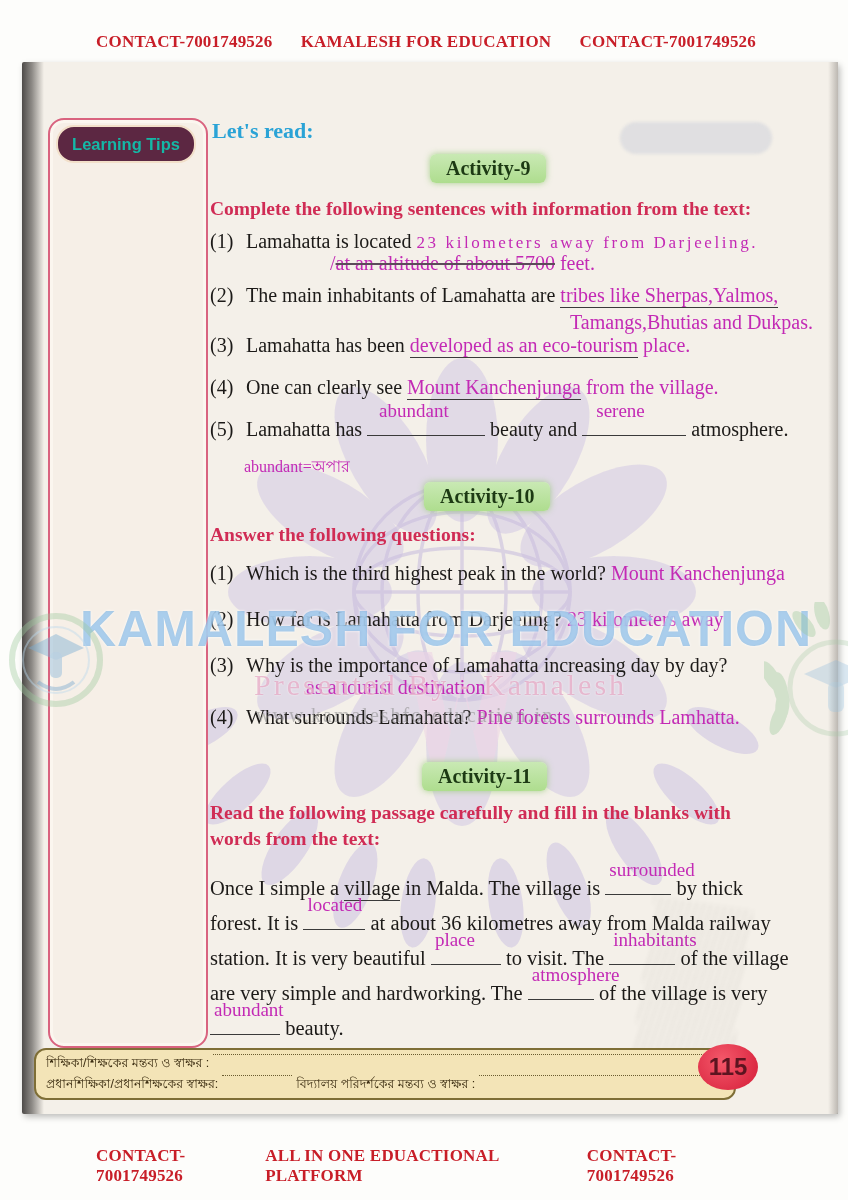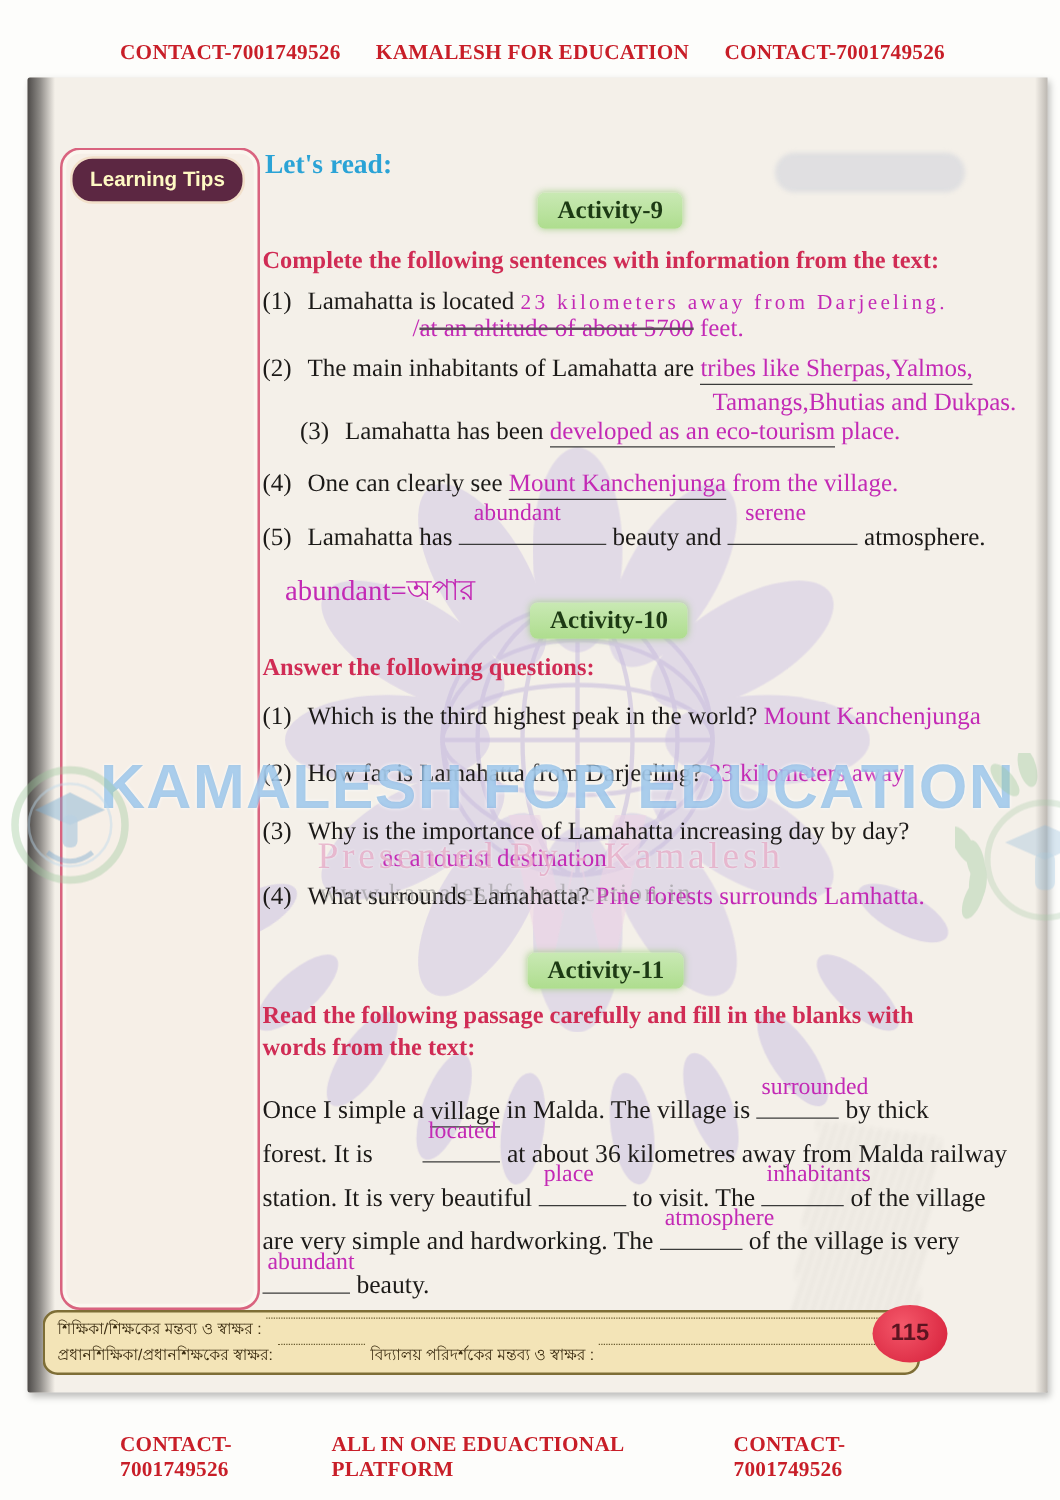--- a/index.html
+++ b/index.html
@@ -19,54 +19,54 @@
   #spine{position:absolute;left:0;top:0;width:22px;height:100%;
     background:linear-gradient(to right,#4d4a48,#8d8a86 45%,rgba(180,176,170,0) 100%);border-radius:2px 0 0 2px;}
   #rightedge{position:absolute;right:0;top:0;width:10px;height:100%;
     background:linear-gradient(to left,rgba(120,115,110,.45),rgba(0,0,0,0));}
 
   
   #sidebar{position:absolute;left:26px;top:56px;width:156px;height:926px;
     border:2.5px solid #d9637f;border-radius:16px;box-shadow:inset 0 0 0 3px #fbf6ef;background:#f6efe7;z-index:3;}
   #tips-pill{position:absolute;left:6px;top:5px;width:136px;height:34px;background:#5c2742;
     border:2.5px solid #f2dfc9;border-radius:18px;display:flex;align-items:center;justify-content:center;
-    color:#fef9c3;font-family:"Liberation Sans",sans-serif;font-weight:bold;font-size:16.5px;}
+    color:#14b8a6;font-family:"Liberation Sans",sans-serif;font-weight:bold;font-size:16.5px;}
   .tipblock{position:absolute;left:10px;width:136px;font-size:15.5px;line-height:1.3;color:#26211d;}
   .tipblock .bn{display:block;margin-top:2px;}
   #tip1{top:82px;} #tip2{top:406px;} #tip3{top:682px;}
 
   
   #main{position:absolute;left:186px;top:0;width:622px;height:100%;z-index:4;}
   .letsread{position:absolute;left:4px;top:56px;color:#2aa3d6;font-weight:bold;font-size:22px;}
   .stamp{position:absolute;left:412px;top:60px;width:152px;height:32px;border-radius:16px;
     background:rgba(196,201,214,.42);filter:blur(1.5px);}
   .badge{position:absolute;background:linear-gradient(#c9e9b4,#aedd8e);border-radius:6px;
     padding:3px 16px;color:#1d3a14;font-weight:bold;font-size:20px;box-shadow:0 0 6px rgba(150,200,120,.8);}
   .instr{position:absolute;color:#d02c55;font-weight:bold;font-size:19.5px;}
   .item,.q{position:absolute;font-size:20px;color:#1c1a18;white-space:nowrap;}
   .num{display:inline-block;width:36px;}
   .ans{color:#c32ab5;}
   .u{border-bottom:1.6px solid #3a3a3a;padding-bottom:1px;}
   .strike{text-decoration:line-through;text-decoration-color:#5c4a5a;text-decoration-thickness:2px;}
   .sp1{letter-spacing:2.6px;font-size:17px;}
   .blank{display:inline-block;border-bottom:1.7px solid #3a3a3a;position:relative;height:1.05em;vertical-align:baseline;}
   .blank .ans{position:absolute;left:4px;bottom:13px;font-size:19px;white-space:nowrap;}
-  .vocab{position:absolute;color:#c32ab5;font-size:23px;}
+  .vocab{position:absolute;color:#c32ab5;font-size:16px;margin-left:16px;}
   .pline{position:absolute;font-size:20.5px;color:#1c1a18;white-space:nowrap;}
 
   
   #signbox{position:absolute;left:12px;top:986px;width:702px;height:52px;background:#f3e4b7;
     border:2px solid #7e6e36;border-radius:12px;padding:4px 10px;box-sizing:border-box;
     font-family:"Liberation Sans",sans-serif;font-size:12.5px;color:#3b2c10;z-index:5;}
   .signline{display:flex;align-items:flex-start;height:21px;}
   .dots{flex:1;border-bottom:1.6px dotted #6a5c30;margin:0 4px 3px 4px;}
   .dots.short{flex:0 0 70px;}
   #pagenum{position:absolute;left:676px;top:982px;width:60px;height:46px;border-radius:50%;
     background:radial-gradient(circle at 40% 35%,#f4586a,#dc2b44 75%);display:flex;align-items:center;justify-content:center;
-    color:#5c1420;font-weight:bold;font-size:19px;font-family:"Liberation Sans",sans-serif;z-index:6;}
+    color:#5c1420;font-weight:bold;font-size:24px;font-family:"Liberation Sans",sans-serif;z-index:6;}
 
   
   .wm{pointer-events:none;}
   #wm-emblem{position:absolute;left:130px;top:260px;z-index:2;opacity:.55;}
   #wm-bigtext{position:absolute;left:0;top:538px;width:848px;text-align:center;z-index:8;
     font-family:"Liberation Sans",sans-serif;font-weight:bold;font-size:50px;letter-spacing:1px;
     color:rgba(86,158,219,.5);text-shadow:0 0 3px rgba(255,255,255,.9);white-space:nowrap;}
   #wm-presented{position:absolute;left:232px;top:606px;z-index:8;font-size:30px;letter-spacing:3px;
     color:rgba(222,148,183,.62);text-shadow:0 0 2px rgba(255,255,255,.8);white-space:nowrap;}
   #wm-site{position:absolute;left:234px;top:642px;z-index:8;font-size:20px;letter-spacing:2px;
@@ -205,21 +205,21 @@
       <div style="position:absolute;left:120px;top:22px;">
         <span class="ans">/</span><span class="ans strike">at an altitude of about 5700</span><span class="ans"> feet.</span>
       </div>
     </div>
 
     <div class="item" style="left:2px;top:222px;">
       <span class="num">(2)</span><span>The main inhabitants of Lamahatta are </span><span class="ans u">tribes like Sherpas,Yalmos,</span>
       <div class="ans" style="position:absolute;left:360px;top:27px;">Tamangs,Bhutias and Dukpas.</div>
     </div>
 
-    <div class="item" style="left:2px;top:272px;margin-left:30px;">
+    <div class="item" style="left:2px;top:272px;">
       <span class="num">(3)</span><span>Lamahatta has been </span><span class="ans u">developed as an eco-tourism</span><span class="ans"> place.</span>
     </div>
 
     <div class="item" style="left:2px;top:314px;">
       <span class="num">(4)</span><span>One can clearly see </span><span class="ans u">Mount Kanchenjunga</span><span class="ans"> from the village.</span>
     </div>
 
     <div class="item" style="left:2px;top:352px;">
       <span class="num">(5)</span><span>Lamahatta has </span><span class="blank" style="width:118px;"><span class="ans" style="left:12px;">abundant</span></span><span> beauty and </span><span class="blank" style="width:104px;text-align:center;"><span class="ans" style="left:14px;">serene</span></span><span> atmosphere.</span>
     </div>
@@ -244,21 +244,21 @@
     </div>
 
     <div class="badge" style="left:214px;top:700px;">Activity-11</div>
     <div class="instr" style="left:2px;top:740px;">Read the following passage carefully and fill in the blanks with</div>
     <div class="instr" style="left:2px;top:766px;">words from the text:</div>
 
     <div class="pline" style="left:2px;top:810px;">
       <span>Once I simple a </span><span class="u">village</span><span> in Malda. The village is </span><span class="blank" style="width:66px;"><span class="ans">surrounded</span></span><span> by thick</span>
     </div>
     <div class="pline" style="left:2px;top:845px;">
-      <span>forest. It is </span><span class="blank" style="width:62px;margin-left:35px;"><span class="ans">located</span></span><span> at about 36 kilometres away from Malda railway</span>
+      <span>forest. It is </span><span class="blank" style="width:62px;"><span class="ans">located</span></span><span> at about 36 kilometres away from Malda railway</span>
     </div>
     <div class="pline" style="left:2px;top:880px;">
       <span>station. It is very beautiful </span><span class="blank" style="width:70px;"><span class="ans">place</span></span><span> to visit. The </span><span class="blank" style="width:66px;"><span class="ans">inhabitants</span></span><span> of the village</span>
     </div>
     <div class="pline" style="left:2px;top:915px;">
       <span>are very simple and hardworking. The </span><span class="blank" style="width:66px;"><span class="ans">atmosphere</span></span><span> of the village is very</span>
     </div>
     <div class="pline" style="left:2px;top:950px;">
       <span class="blank" style="width:70px;"><span class="ans">abundant</span></span><span> beauty.</span>
     </div>

